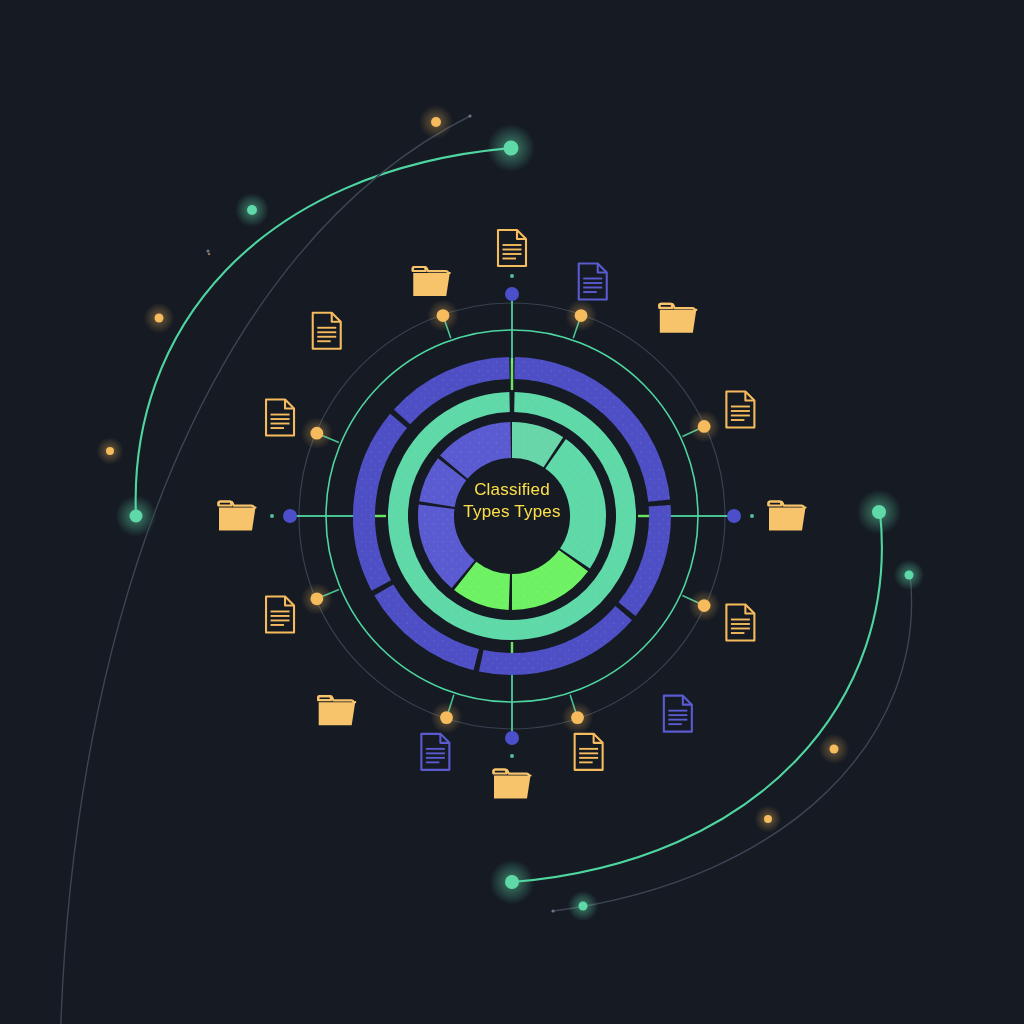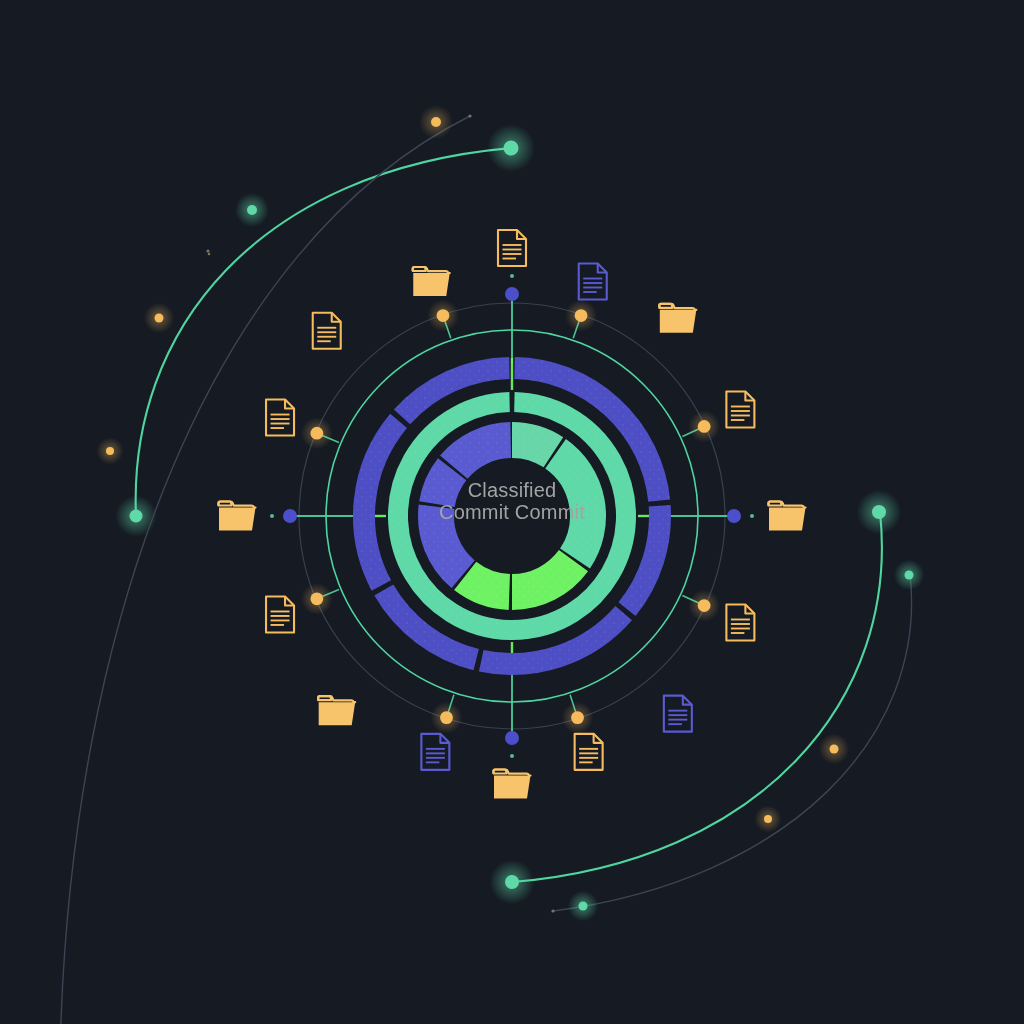--- a/index.html
+++ b/index.html
@@ -8,21 +8,21 @@
     background:#151a23;
     font-family:"Liberation Sans","DejaVu Sans",sans-serif;
   }
   #stage svg{position:absolute;left:0;top:0;width:1024px;height:1024px;display:block;}
   .center-text{
     position:absolute;left:0;top:0;width:1024px;height:1024px;
     display:flex;flex-direction:column;align-items:center;justify-content:center;
     pointer-events:none;
   }
   .center-text div{
-    color:#a3a3a3;font-size:20px;line-height:22px;letter-spacing:.2px;
+    color:#fde047;font-size:17px;line-height:22px;letter-spacing:.2px;
     text-align:center;font-weight:400;
   }
   .ttl1{ transform:translateY(-11px); }
   .ttl2{ transform:translateY(-11px); }
 </style>
 </head>
 <body>
 
 <div id="stage">
 
@@ -308,16 +308,16 @@
             <path d="M1 5 L1 2.4 Q1 1 2.5 1 L12 1 Q13.4 1 13.6 2.4 L14 5 Z" fill="none" stroke="#f7c46b" stroke-width="2.2" stroke-linejoin="round"></path>
             <path d="M1.5 7 L38 7 L34.5 30 L1.5 30 Z" fill="#f7c46b"></path>
             <path d="M1 4.6 L1 2.6 Q1 1 2.8 1 L13 1 Q14.6 1 15.2 2.6 L16.2 5.2 L34 5.2 Q36 5.2 36.4 7 L38 7" fill="none" stroke="#f7c46b" stroke-width="2.2" stroke-linejoin="round" stroke-linecap="round"></path>
           </g>
         </g>
       </g>
   </svg>
 
   <div class="center-text">
     <div class="ttl1">Classified</div>
-    <div class="ttl2">Commit Commit</div>
+    <div class="ttl2">Types Types</div>
   </div>
 
 </div>
 
 </body></html>

